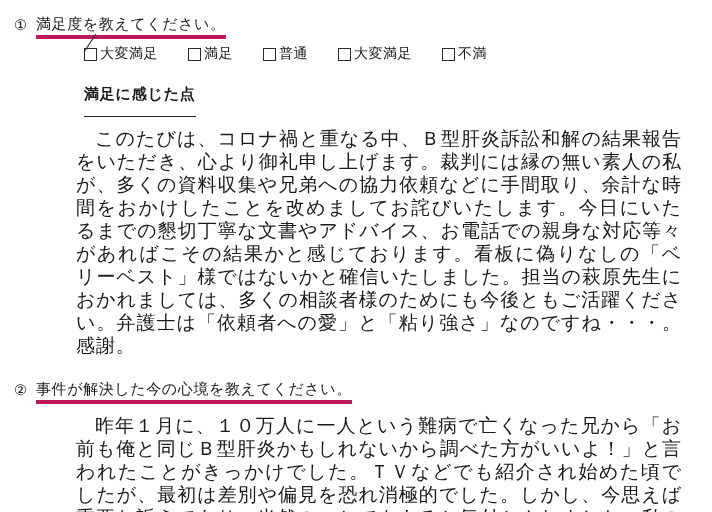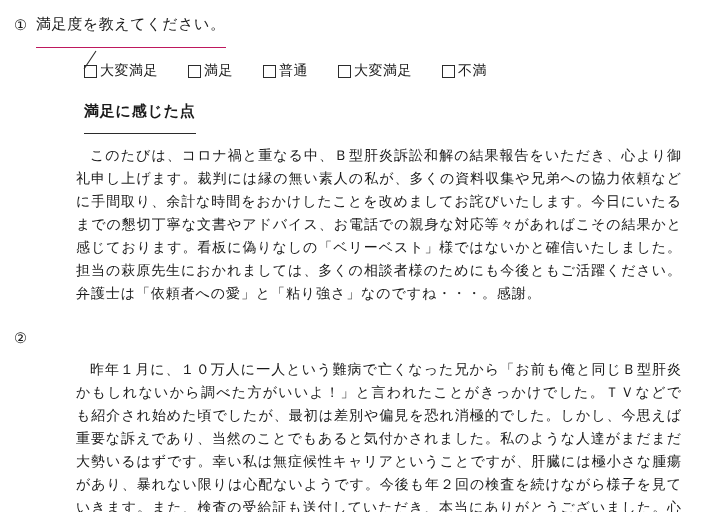--- a/index.html
+++ b/index.html
@@ -32,31 +32,31 @@
     width: 22px;
     flex: 0 0 22px;
     font-size: 14.5px;
     line-height: 20px;
     text-align: left;
     padding-top: 1px;
   }
   .q-text {
     font-size: 15px;
     line-height: 20px;
-    border-bottom: 1px solid #be185d;
-    padding-bottom: 13px;
+    border-bottom: 4px solid #be185d;
+    padding-bottom: 1px;
     display: inline-block;
     letter-spacing: 0.6px;
   }
 
   
   .choices {
     display: flex;
     align-items: center;
-    margin: 14px 0 0 70px;
+    margin: 6px 0 0 70px;
     font-size: 14px;
   }
   .choice {
     display: flex;
     align-items: center;
     margin-right: 30px;
     position: relative;
     white-space: nowrap;
   }
   .box {
@@ -91,21 +91,21 @@
     letter-spacing: 0.8px;
   }
   .subheading-wrap {
     display: block;
   }
 
   
   .body-para {
     margin: 10px 0 0 62px;
     width: 606px;
-    font-size: 14px;
+    font-size: 19px;
     line-height: 23px;
     text-align: justify;
     text-justify: inter-ideograph;
     letter-spacing: 0.9px;
     text-indent: 1em;
   }
   .q2-block {
     margin-top: 22px;
   }
   .q2-para {
@@ -157,17 +157,18 @@
   </div>
 
   <div class="subheading-wrap">
     <span class="subheading">満足に感じた点</span>
   </div>
 
   <p class="body-para">このたびは、コロナ禍と重なる中、Ｂ型肝炎訴訟和解の結果報告をいただき、心より御礼申し上げます。裁判には縁の無い素人の私が、多くの資料収集や兄弟への協力依頼などに手間取り、余計な時間をおかけしたことを改めましてお詫びいたします。今日にいたるまでの懇切丁寧な文書やアドバイス、お電話での親身な対応等々があればこその結果かと感じております。看板に偽りなしの「ベリーベスト」様ではないかと確信いたしました。担当の萩原先生におかれましては、多くの相談者様のためにも今後ともご活躍ください。弁護士は「依頼者への愛」と「粘り強さ」なのですね・・・。感謝。</p>
 
   <div class="question q2-block">
     <div class="q-number">②</div>
+    <div class="q-text">事件が解決した今の心境を教えてください。</div>
   </div>
 
   <p class="body-para q2-para">昨年１月に、１０万人に一人という難病で亡くなった兄から「お前も俺と同じＢ型肝炎かもしれないから調べた方がいいよ！」と言われたことがきっかけでした。ＴＶなどでも紹介され始めた頃でしたが、最初は差別や偏見を恐れ消極的でした。しかし、今思えば重要な訴えであり、当然のことでもあると気付かされました。私のような人達がまだまだ大勢いるはずです。幸い私は無症候性キャリアということですが、肝臓には極小さな腫瘍があり、暴れない限りは心配ないようです。今後も年２回の検査を続けながら様子を見ていきます。また、検査の受給証も送付していただき、本当にありがとうございました。心よりお礼申し上げます。</p>
 
 </div>
 
 </body></html>

